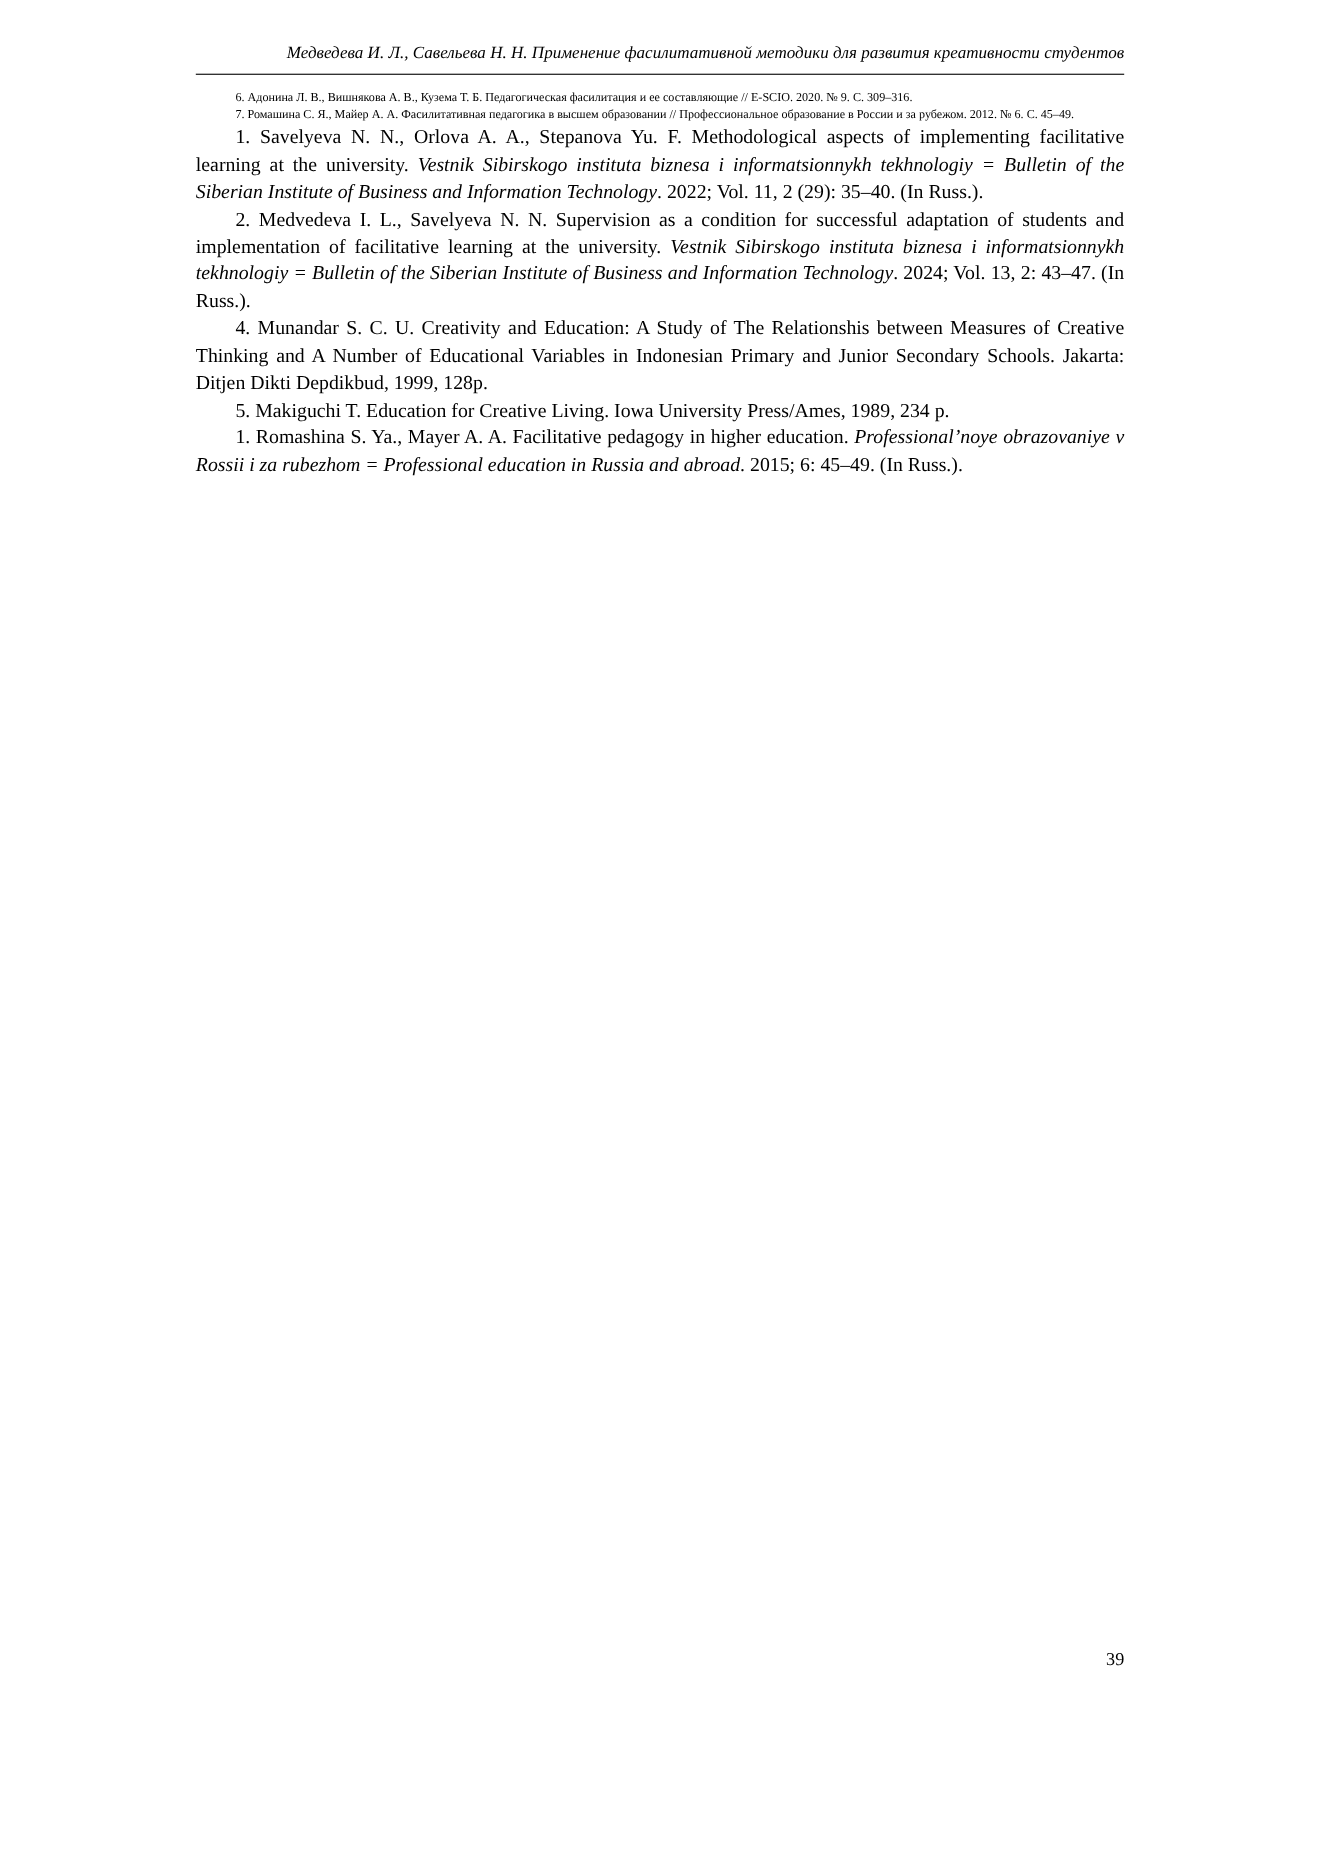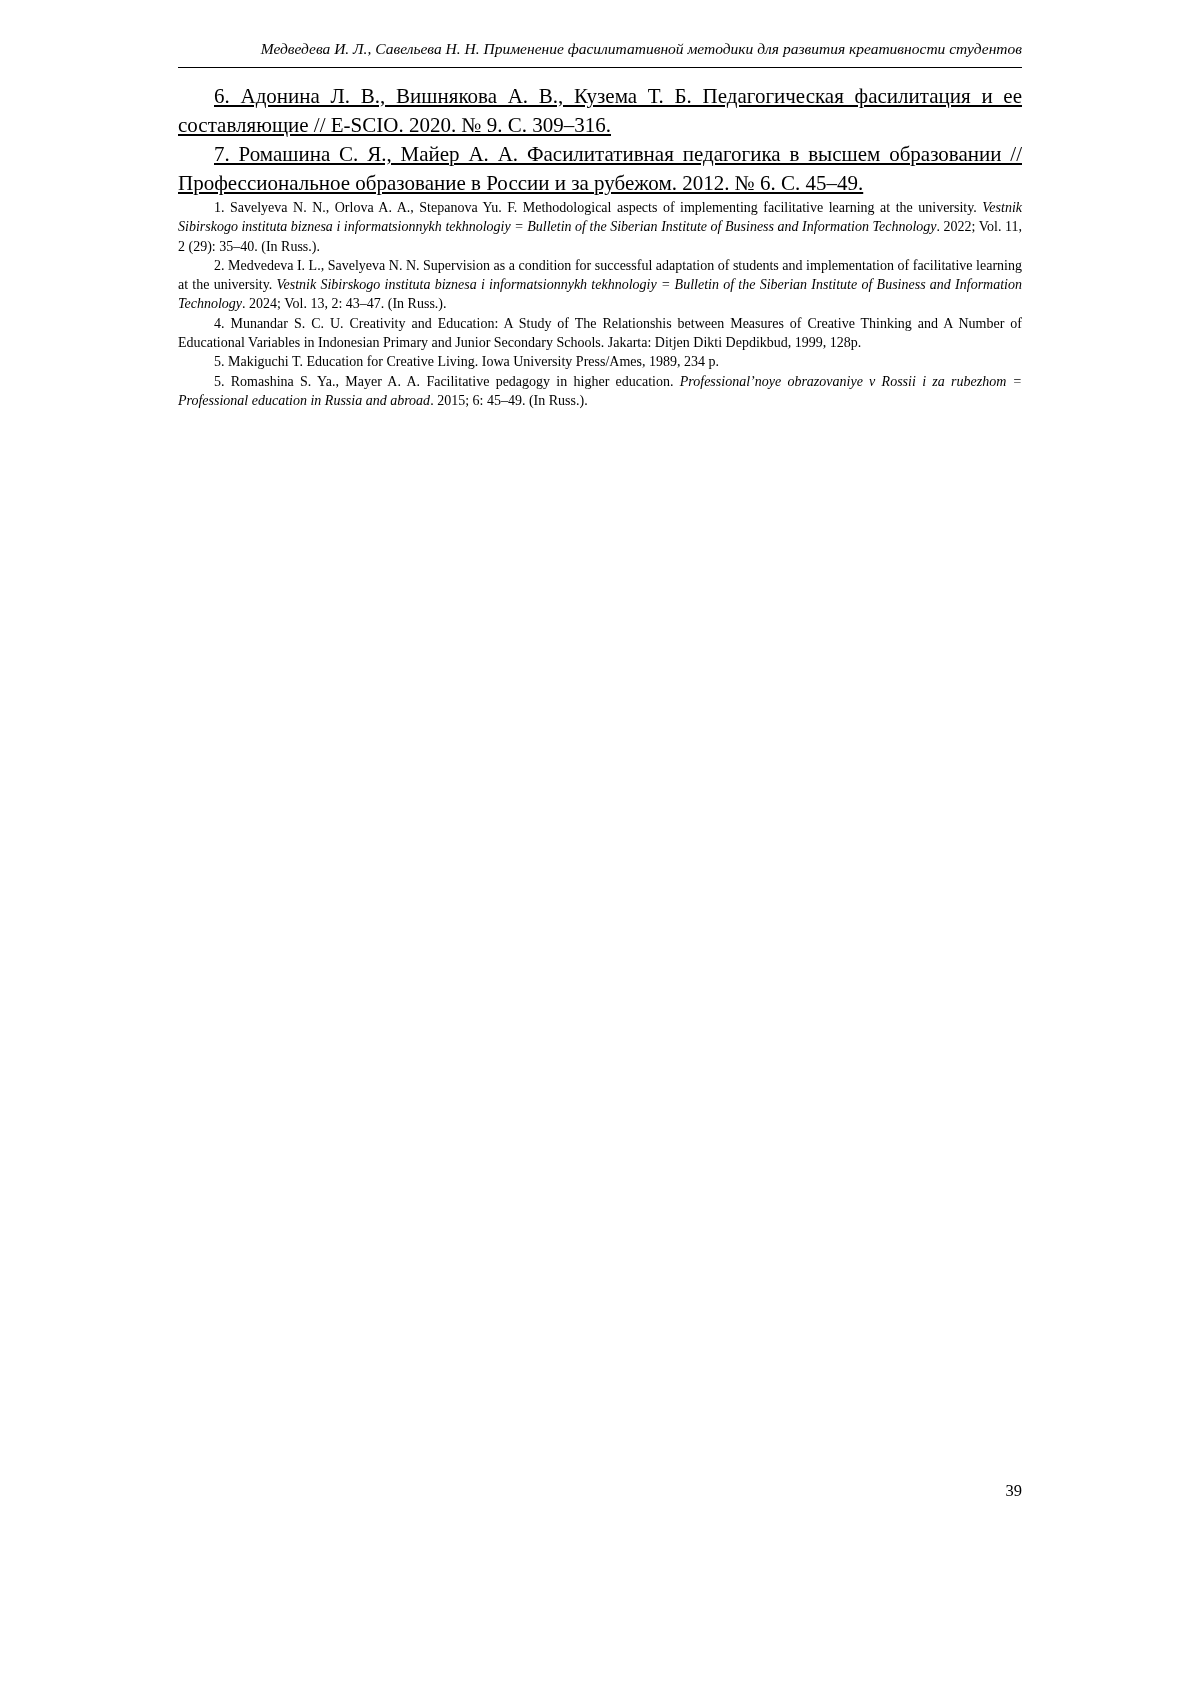--- a/index.html
+++ b/index.html
@@ -44,46 +44,45 @@
     border: none;
     border-top: 1.6px solid #000;
     margin: 7px 0 0 0;
     height: 0;
   }
   .ref-block {
     margin-top: 14px;
   }
   p.ref {
     margin: 0;
-    font-size: 14px;
+    font-size: 18px;
     line-height: 1.38;
     text-align: justify;
     text-indent: 36px;
     hyphens: manual;
   }
   p.ref.cyr {
-    font-size: 21px;
-    text-decoration: underline;
+    font-size: 11px;
   }
   .section-title {
     margin: 22px 0 14px 0;
     text-align: center;
     font-weight: bold;
     font-size: 16.6px;
   }
   .en-list p.ref {
     text-align: justify;
   }
   .it {
     font-style: italic;
   }
   .page-number {
     position: absolute;
     right: 178px;
-    bottom: 196px;
+    bottom: 178px;
     font-size: 16.5px;
     font-family: "Liberation Serif", serif;
   }
 </style>
 </head>
 <body>
 
 <div class="page">
 
   <div class="content">
@@ -98,20 +97,20 @@
       <p class="ref cyr"><span>6. Адонина Л. В., Вишнякова А. В., Кузема Т. Б. Педагогическая фасилитация и ее составляющие // E-SCIO. 2020. № 9. С. 309–316.</span></p>
       <p class="ref cyr"><span>7. Ромашина С. Я., Майер А. А. Фасилитативная педагогика в высшем образовании // Профессиональное образование в России и за рубежом. 2012. № 6. С. 45–49.</span></p>
     </div>
 
 
     <div class="en-list">
       <p class="ref"><span>1. Savelyeva N. N., Orlova A. A., Stepanova Yu. F. Methodological aspects of implementing facilitative learning at the university. </span><span class="it">Vestnik Sibirskogo instituta biznesa i informatsionnykh tekhnologiy = Bulletin of the Siberian Institute of Business and Information Technology</span><span>. 2022; Vol. 11, 2 (29): 35–40. (In Russ.).</span></p>
       <p class="ref"><span>2. Medvedeva I. L., Savelyeva N. N. Supervision as a condition for successful adaptation of students and implementation of facilitative learning at the university. </span><span class="it">Vestnik Sibirskogo instituta biznesa i informatsionnykh tekhnologiy = Bulletin of the Siberian Institute of Business and Information Technology</span><span>. 2024; Vol. 13, 2: 43–47. (In Russ.).</span></p>
       <p class="ref"><span>4. Munandar S. C. U. Creativity and Education: A Study of The Relationshis between Measures of Creative Thinking and A Number of Educational Variables in Indonesian Primary and Junior Secondary Schools. Jakarta: Ditjen Dikti Depdikbud, 1999, 128p.</span></p>
       <p class="ref"><span>5. Makiguchi T. Education for Creative Living. Iowa University Press/Ames, 1989, 234 p.</span></p>
-      <p class="ref"><span>5. Romashina S. Ya., Mayer A. A. Facilitative pedagogy in higher education. </span><span class="it">Professional’noye obrazovaniye v Rossii i za rubezhom = Professional education in Russia and abroad</span><span>. 2015; 6: 45–49. (In Russ.).</span></p>
+      <p class="ref"><span>1. Romashina S. Ya., Mayer A. A. Facilitative pedagogy in higher education. </span><span class="it">Professional’noye obrazovaniye v Rossii i za rubezhom = Professional education in Russia and abroad</span><span>. 2015; 6: 45–49. (In Russ.).</span></p>
     </div>
 
   </div>
 
   <div class="page-number">39</div>
 
 </div>
 
 </body></html>

